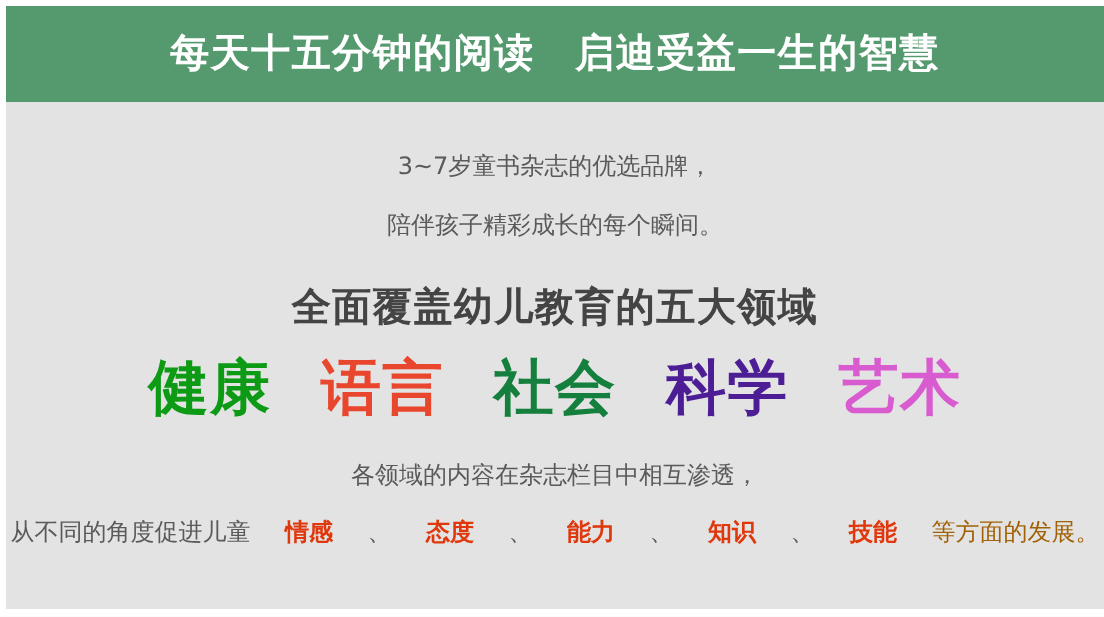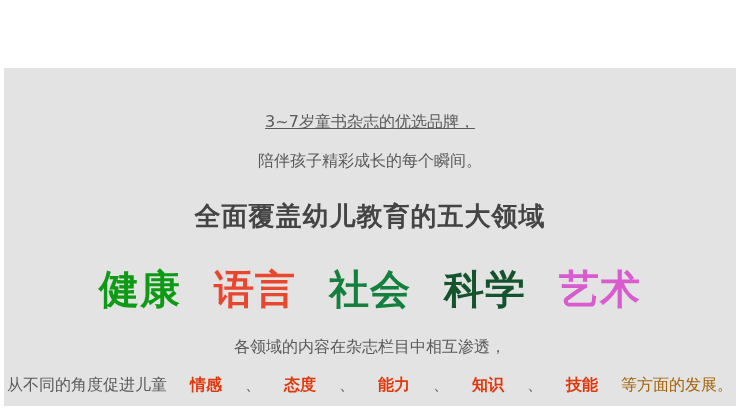--- a/index.html
+++ b/index.html
@@ -57,21 +57,21 @@
     align-items: center;
   }
 
   .lead-line {
     color: #5a5a5a;
     font-size: 16px;
     line-height: 1;
     text-align: center;
     white-space: pre;
   }
-  #lead-1 { margin-top: 46px; text-decoration: underline; }
+  #lead-1 { margin-top: 35px; }
   #lead-2 { margin-top: 23px; }
 
   #headline {
     margin-top: 34px;
     color: #444444;
     font-size: 26px;
     font-weight: bold;
     letter-spacing: 1px;
     line-height: 1;
     white-space: pre;
@@ -122,33 +122,36 @@
     font-size: 16px;
     line-height: 1;
     white-space: pre;
   }
 </style>
 </head>
 <body>
 
 <div id="poster">
 
+  <div id="banner" style="background: rgb(85, 154, 110);">
+    <div id="banner-title" style="color: rgb(255, 255, 255);">每天十五分钟的阅读　启迪受益一生的智慧</div>
+  </div>
 
   <div id="body-panel" style="background: rgb(227, 227, 227);">
 
     <div id="lead-1" class="lead-line">3~7岁童书杂志的优选品牌，</div>
     <div id="lead-2" class="lead-line">陪伴孩子精彩成长的每个瞬间。</div>
 
     <div id="headline" style="color: rgb(68, 68, 68);">全面覆盖幼儿教育的五大领域</div>
 
     <div id="domains">
       <span class="domain-word" style="color: rgb(13, 154, 20);">健康</span>
-      <span class="domain-word" style="color: rgb(232, 71, 46); margin-top: 19px;">语言</span>
+      <span class="domain-word" style="color: rgb(232, 71, 46);">语言</span>
       <span class="domain-word" style="color: #15803d;">社会</span>
-      <span class="domain-word" style="color: #14532d;">科学</span>
+      <span class="domain-word" style="color: #4c1d95;">科学</span>
       <span class="domain-word" style="color: rgb(217, 91, 208);">艺术</span>
     </div>
 
     <div id="tail-1" class="tail-text">各领域的内容在杂志栏目中相互渗透，</div>
 
     <div id="tail-2">
       <span class="tail-text" style="color: rgb(90, 90, 90);">从不同的角度促进儿童</span>
       <span class="tail-em" style="color: rgb(224, 56, 13);">情感</span>
       <span class="tail-sep" style="color: rgb(90, 90, 90);">、</span>
       <span class="tail-em" style="color: rgb(224, 56, 13);">态度</span>

